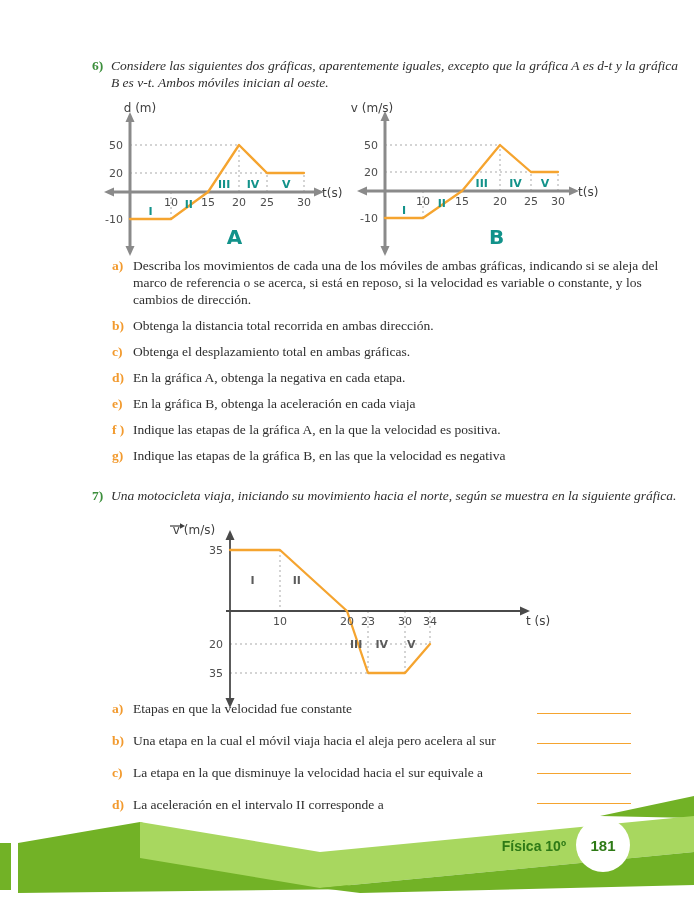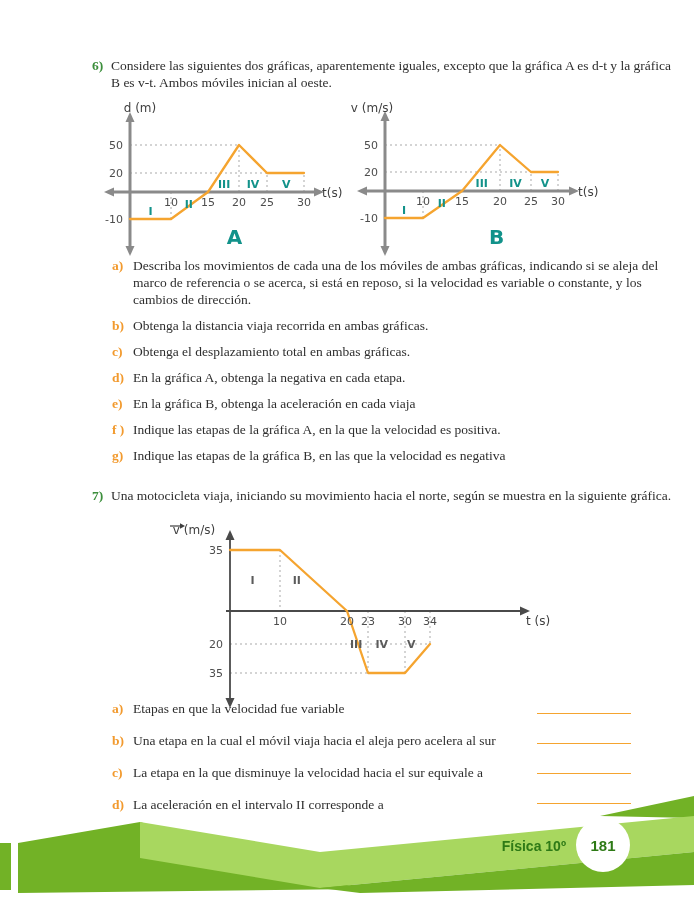--- a/index.html
+++ b/index.html
@@ -1,21 +1,21 @@
 <!DOCTYPE html>
 <html><head>
 <meta charset="utf-8">
 <style>
   html,body{margin:0;padding:0;}
   body{width:694px;height:900px;position:relative;background:#ffffff;overflow:hidden;
        font-family:"Liberation Serif",serif;}
   .abs{position:absolute;}
   .prob{display:flex;font-size:13.5px;line-height:17px;color:#2e2e2e;}
   .pnum{color:#3C8F3C;font-weight:bold;width:19px;flex:none;}
-  .ptext{flex:1;}
+  .ptext{flex:1;font-style:italic;}
   .items{font-size:13.5px;line-height:17px;color:#2e2e2e;}
   .item{display:flex;margin-bottom:9px;}
   .ilet{color:#F29A2E;font-weight:bold;width:21px;flex:none;}
   .itext{flex:1;}
   .q7row{display:flex;font-size:13.5px;line-height:17px;color:#2e2e2e;width:470px;}
   .glabel{color:#12928A;font-weight:bold;font-size:20px;font-family:"DejaVu Sans",sans-serif;
           width:26px;text-align:center;letter-spacing:1px;}
   .blank{height:0;border-top:1.6px solid #F5A42F;width:94px;}
   
   .dash{stroke:#a9a9a9;stroke-dasharray:2,3;stroke-width:1;fill:none;}
@@ -100,21 +100,21 @@
   <div class="abs glabel" style="left:222px;top:225px;">A</div>
   <div class="abs glabel" style="left:484px;top:225px;">B</div>
 
   <div class="abs items" style="left:112px;top:257px;width:565px;">
     <div class="item">
       <span class="ilet">a)</span>
       <span class="itext">Describa los movimientos de cada una de los móviles de ambas gráficas, indicando si se aleja del marco de referencia o se acerca, si está en reposo, si la velocidad es variable o constante, y los cambios de dirección.</span>
     </div>
     <div class="item">
       <span class="ilet">b)</span>
-      <span class="itext">Obtenga la distancia viaja recorrida en ambas gráficas.</span>
+      <span class="itext">Obtenga la distancia total recorrida en ambas dirección.</span>
     </div>
     <div class="item">
       <span class="ilet">c)</span>
       <span class="itext">Obtenga el desplazamiento total en ambas gráficas.</span>
     </div>
     <div class="item">
       <span class="ilet">d)</span>
       <span class="itext">En la gráfica A, obtenga la negativa  en cada etapa.</span>
     </div>
     <div class="item">
@@ -163,21 +163,21 @@
         <text x="231.74285714285716" y="130" text-anchor="middle" class="stageG">IV</text>
         <text x="261.25" y="130" text-anchor="middle" class="stageG">V</text>
         <text x="44" y="16" text-anchor="middle" class="gtitle">v (m/s)</text>
         <text x="376" y="107" class="gtitle">t (s)</text>
         <line x1="20" y1="8" x2="31" y2="8" stroke="#3f3f3f" stroke-width="1.2"></line>
         <polygon points="35,8 30,5.2 30,10.8" fill="#3f3f3f"></polygon>
       </svg></div>
 
   <div class="abs q7row" style="left:112px;top:700px;">
     <span class="ilet">a)</span>
-    <span class="itext">Etapas en que la velocidad fue variable</span>
+    <span class="itext">Etapas en que la velocidad fue constante</span>
   </div>
   <div class="abs blank" style="left:537px;top:713px;"></div>
 
   <div class="abs q7row" style="left:112px;top:732px;">
     <span class="ilet">b)</span>
     <span class="itext">Una etapa en la cual el móvil viaja hacia el aleja pero acelera al sur</span>
   </div>
   <div class="abs blank" style="left:537px;top:743px;"></div>
 
   <div class="abs q7row" style="left:112px;top:764px;">

